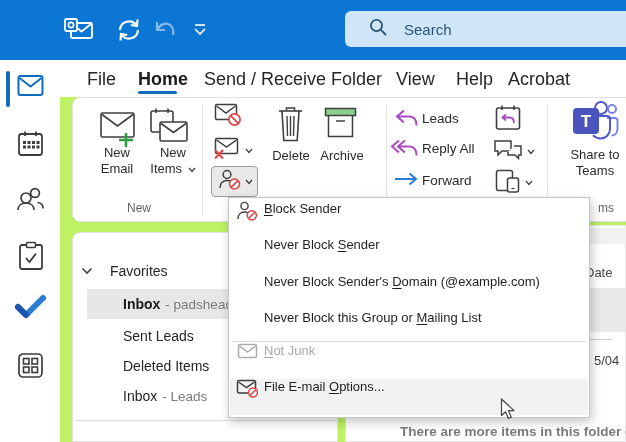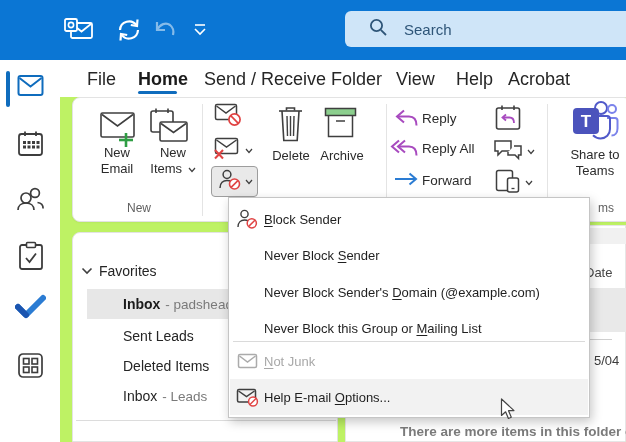--- a/index.html
+++ b/index.html
@@ -30,21 +30,21 @@
   .vsep{position:absolute;width:1px;background:#e4e4e4;top:103px;height:112px;}
   .blabel{position:absolute;font-size:13px;color:#2b2b2b;text-align:center;line-height:16px;}
   .glabel{position:absolute;font-size:12px;color:#5f5f5f;}
   .smallbtn{position:absolute;display:flex;align-items:center;gap:4px;}
   .pressed{background:#e9e9e9;border:1px solid #9d9d9d;border-radius:4px;}
   .rlabel{position:absolute;font-size:13.5px;color:#2b2b2b;}
 
   
   .folders{left:72px;top:232px;width:266px;height:210px;background:#ffffff;border:1px solid #e3e3e3;
            border-radius:8px 8px 0 0;}
-  .favhdr{position:absolute;left:8px;top:30px;display:flex;align-items:center;gap:6px;
+  .favhdr{position:absolute;left:8px;top:30px;display:flex;align-items:center;gap:17px;
           font-size:14px;color:#252525;}
   .frow{position:absolute;left:14px;width:262px;height:30px;display:flex;align-items:center;
         padding-left:36px;font-size:14px;color:#252525;white-space:nowrap;overflow:hidden;text-align:right;}
   .frow.sel{background:#e7e7e7;}
   .fname.bold{font-weight:bold;color:#1b1b1b;}
   .fsuffix{color:#7a7a7a;margin-left:5px;font-size:13.5px;}
   .fline{position:absolute;left:3px;top:187px;width:260px;height:1px;background:#dcdcdc;}
 
   
   .msglist{left:345px;top:225px;width:281px;height:217px;background:#ffffff;border:1px solid #e6e6e6;
@@ -52,21 +52,21 @@
   .msg-topstrip{position:absolute;left:1px;top:2px;width:279px;height:16px;background:#f1f1f1;border-radius:7px 0 0 0;}
   .datehdr{position:absolute;left:239px;top:39px;font-size:13px;color:#454545;}
   .selband{position:absolute;left:1px;top:62px;width:279px;height:44px;background:#e9e9e9;}
   .rowline{position:absolute;left:244px;top:113px;width:22px;height:1px;background:#cfcfcf;}
   .rowdate{position:absolute;left:248px;top:127px;font-size:13px;color:#3c3c3c;}
   .moretext{position:absolute;left:54px;top:198px;font-size:13.5px;font-weight:bold;color:#7b7b7b;white-space:nowrap;}
 
   
   .menu{left:228px;top:197px;width:362px;height:221px;background:#ffffff;border:1px solid #c5c5c5;
         box-shadow:2px 4px 10px rgba(0,0,0,.22);z-index:50;}
-  .mitem{position:absolute;left:1px;width:358px;height:36px;display:flex;align-items:center;
+  .mitem{position:absolute;left:1px;width:358px;height:36px;display:flex;align-items:flex-start;
          font-size:13px;color:#1f1f1f;}
   .mitem .gutter{width:34px;display:flex;justify-content:center;align-items:center;flex:0 0 34px;}
   .mitem.disabled{color:#a8a8a8;}
   .mitem.hl{background:#f2f2f2;}
   .key{text-decoration:underline;text-underline-offset:2px;}
   .msep{position:absolute;left:4px;top:143px;width:352px;height:1px;background:#dadada;}
 
   .cursor{left:500px;top:398px;z-index:60;}
 </style>
 </head>
@@ -278,21 +278,21 @@
     <div class="blabel" style="left:244px;top:50px;width:50px;">Archive</div>
 
     <div class="vsep" style="left:313px;top:6px;height:112px;"></div>
 
     <span class="abs" style="left:321px;top:11px;">
       <svg width="25" height="18" viewBox="0 0 25 18">
         <polyline points="10,1.5 3,7.5 10,13.5" fill="none" stroke="#a84bbf" stroke-width="2"></polyline>
         <path d="M3.5 7.5 H15 c5 0 7.5 3 7.5 9" fill="none" stroke="#a84bbf" stroke-width="2"></path>
       </svg>
     </span>
-    <span class="rlabel" style="left:349px;top:13px;">Reply</span>
+    <span class="rlabel" style="left:349px;top:13px;">Leads</span>
 
     <span class="abs" style="left:317px;top:41px;">
       <svg width="29" height="18" viewBox="0 0 29 18">
         <polyline points="9,1.5 2,7.5 9,13.5" fill="none" stroke="#a84bbf" stroke-width="2"></polyline>
         <polyline points="15,1.5 8,7.5 15,13.5" fill="none" stroke="#a84bbf" stroke-width="2"></polyline>
         <path d="M8.5 7.5 H19 c5 0 7.5 3 7.5 9" fill="none" stroke="#a84bbf" stroke-width="2"></path>
       </svg>
     </span>
     <span class="rlabel" style="left:349px;top:43px;">Reply All</span>
 
@@ -425,21 +425,21 @@
     </div>
     <div class="mitem hl" style="top:181px;">
       <span class="gutter">
         <svg width="23" height="19" viewBox="0 0 23 19">
           <rect x="1.5" y="1.5" width="18" height="12.5" rx="1.5" fill="none" stroke="#3f3f3f" stroke-width="1.5"></rect>
           <polyline points="2.5,3 10.5,8.6 18.5,3" fill="none" stroke="#3f3f3f" stroke-width="1.5"></polyline>
           <circle cx="17" cy="13.5" r="4.4" fill="#ffffff" stroke="#e04343" stroke-width="1.5"></circle>
           <line x1="14" y1="16.5" x2="20" y2="10.5" stroke="#e04343" stroke-width="1.5"></line>
         </svg>
       </span>
-      <span><span>Help E-mail </span><span class="key">O</span><span>ptions...</span></span>
+      <span><span>File E-mail </span><span class="key">O</span><span>ptions...</span></span>
     </div>
   </div>
 
   <span class="abs cursor">
     <svg width="17" height="22" viewBox="0 0 17 22">
       <path d="M1.5 1 L1.5 17.5 L5.6 13.8 L8.4 20.5 L11.3 19.2 L8.5 12.7 L14 12.6 Z" fill="#ffffff" stroke="#444444" stroke-width="1.2" stroke-linejoin="round"></path>
     </svg>
   </span>
 
 </div>

